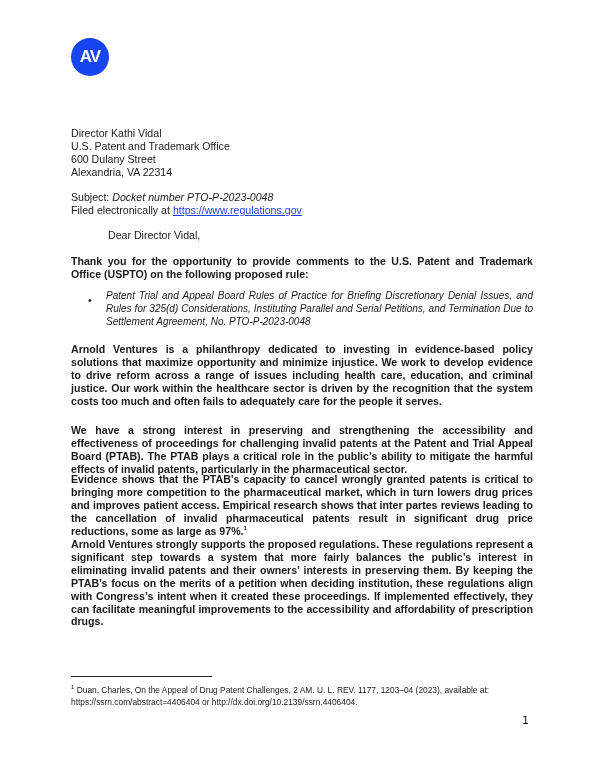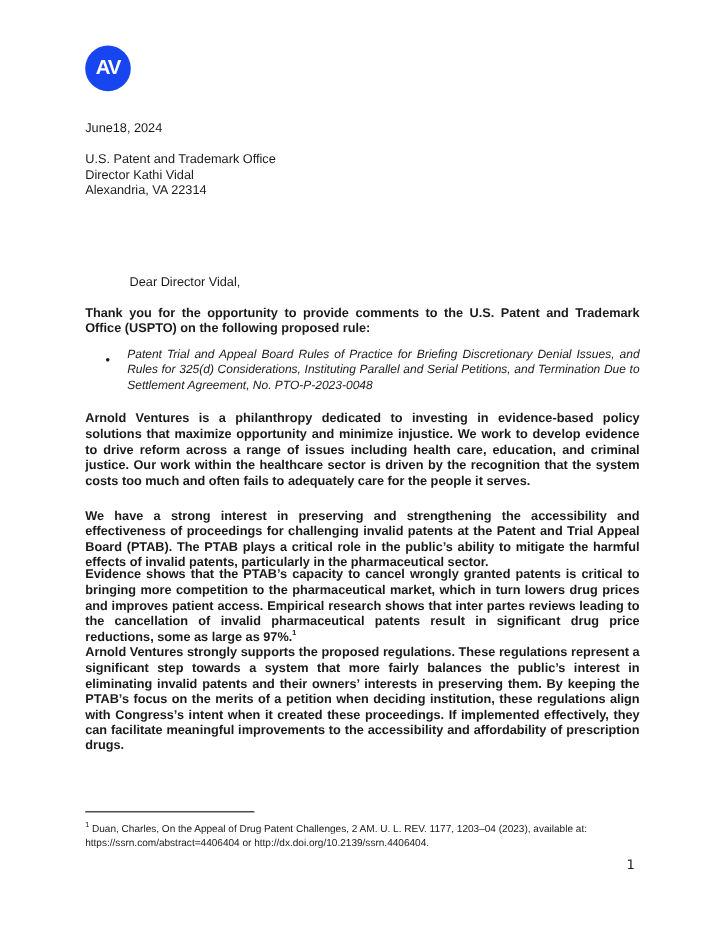--- a/index.html
+++ b/index.html
@@ -22,28 +22,36 @@
   .pagenum { position: absolute; left: 522px; top: 714px; font-size: 11px; font-family: "DejaVu Sans", sans-serif; }
 </style>
 </head>
 <body>
 
 <div class="page">
   <div class="logo">
     <span>AV</span>
   </div>
 
-  <div class="text" style="top:101px;">June18, 2024</div>
 
   <div class="text" style="top:127px;">
+    <div>Director Kathi Vidal</div>
     <div>U.S. Patent and Trademark Office</div>
-    <div>Director Kathi Vidal</div>
+    <div>600 Dulany Street</div>
     <div>Alexandria, VA 22314</div>
   </div>
 
+  <div class="text" style="top:191px;">
+    <div>
+      <span>Subject: </span><span class="italic">Docket number PTO-P-2023-0048</span>
+    </div>
+    <div>
+      <span>Filed electronically at </span><a class="link">https://www.regulations.gov</a>
+    </div>
+  </div>
 
   <div class="text" style="top:229px;margin-left:37px;">Dear Director Vidal,</div>
 
   <div class="text justify" style="top:255px;">Thank you for the opportunity to provide comments to the U.S. Patent and Trademark Office (USPTO) on the following proposed rule:</div>
 
   <div class="bullet">•</div>
   <div class="bullet-text">Patent Trial and Appeal Board Rules of Practice for Briefing Discretionary Denial Issues, and Rules for 325(d) Considerations, Instituting Parallel and Serial Petitions, and Termination Due to Settlement Agreement, No. PTO-P-2023-0048</div>
 
   <div class="text justify" style="top:343px;">Arnold Ventures is a philanthropy dedicated to investing in evidence-based policy solutions that maximize opportunity and minimize injustice. We work to develop evidence to drive reform across a range of issues including health care, education, and criminal justice. Our work within the healthcare sector is driven by the recognition that the system costs too much and often fails to adequately care for the people it serves.</div>
   <div class="text justify" style="top:424px;">We have a strong interest in preserving and strengthening the accessibility and effectiveness of proceedings for challenging invalid patents at the Patent and Trial Appeal Board (PTAB). The PTAB plays a critical role in the public’s ability to mitigate the harmful effects of invalid patents, particularly in the pharmaceutical sector.</div>

